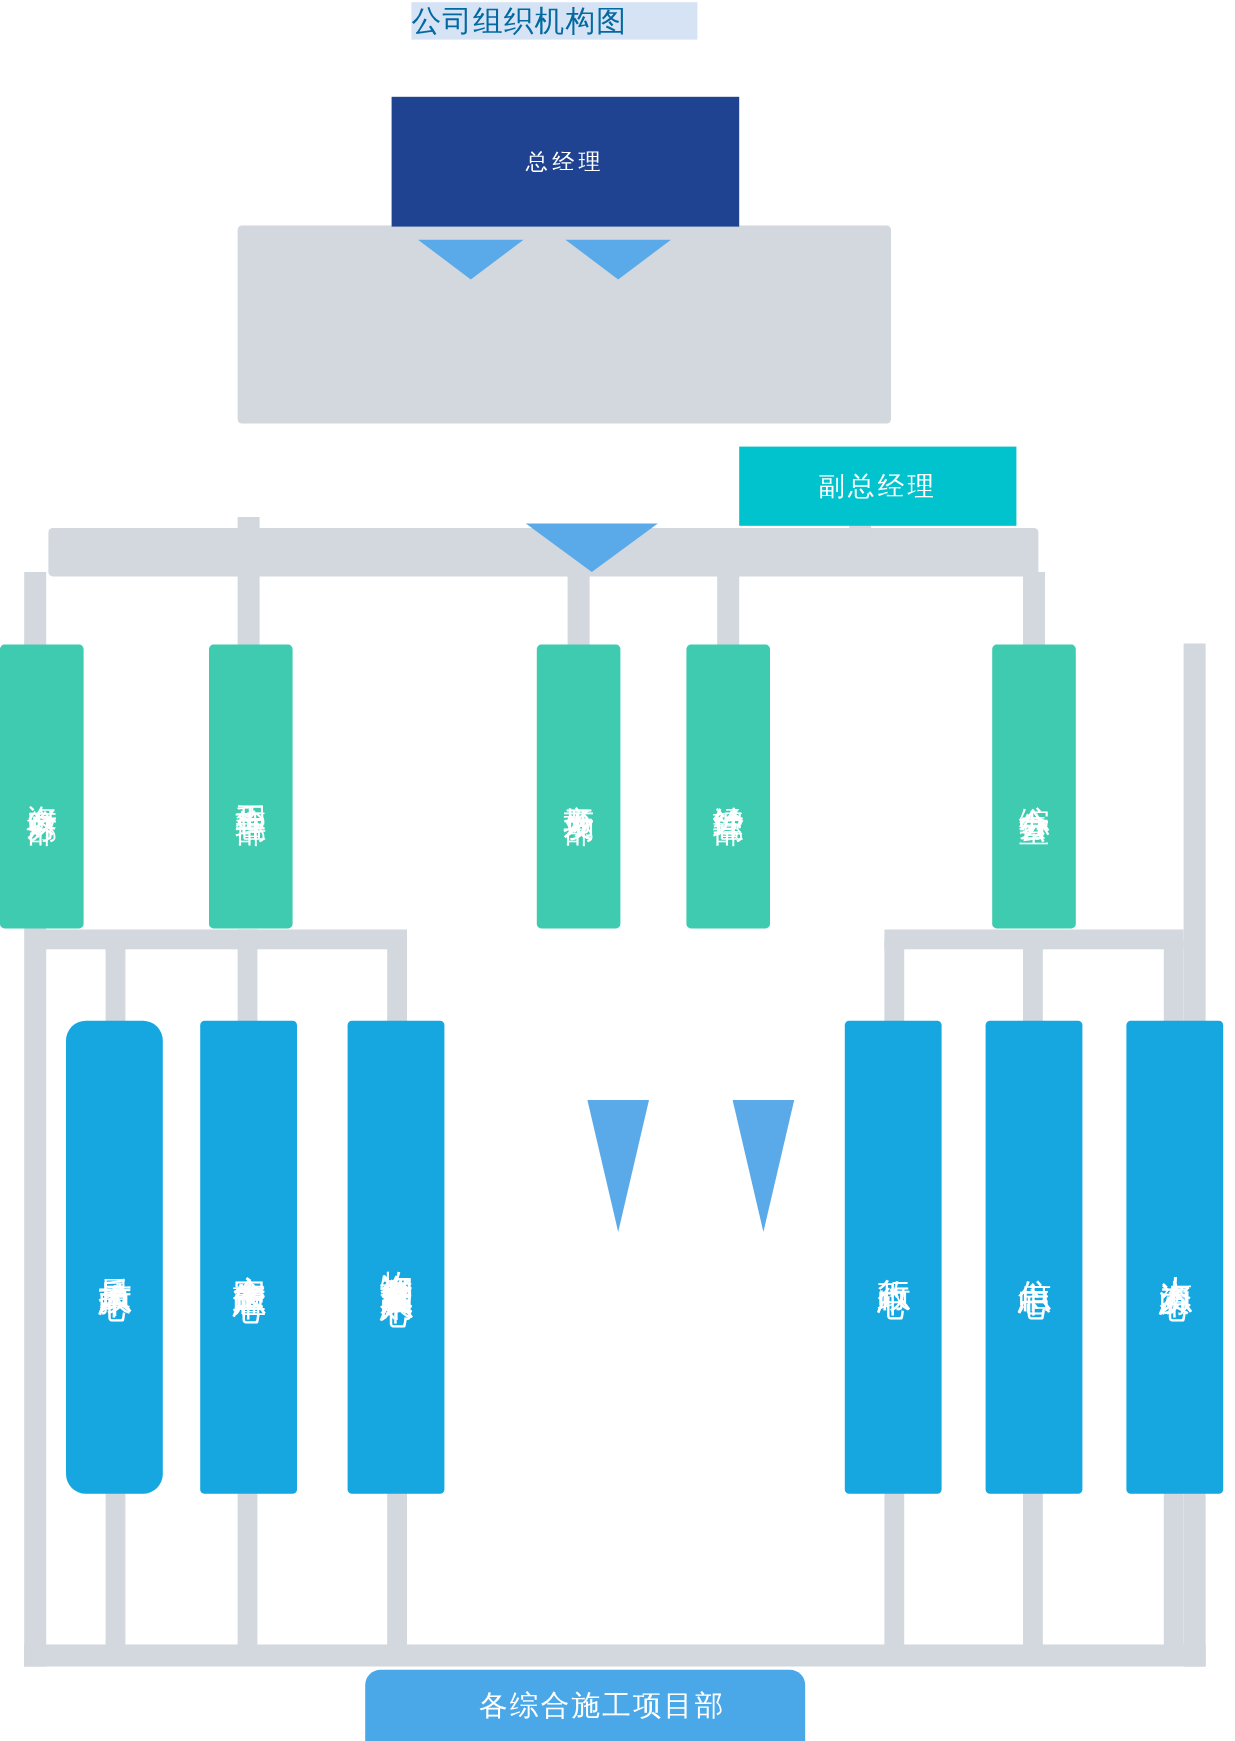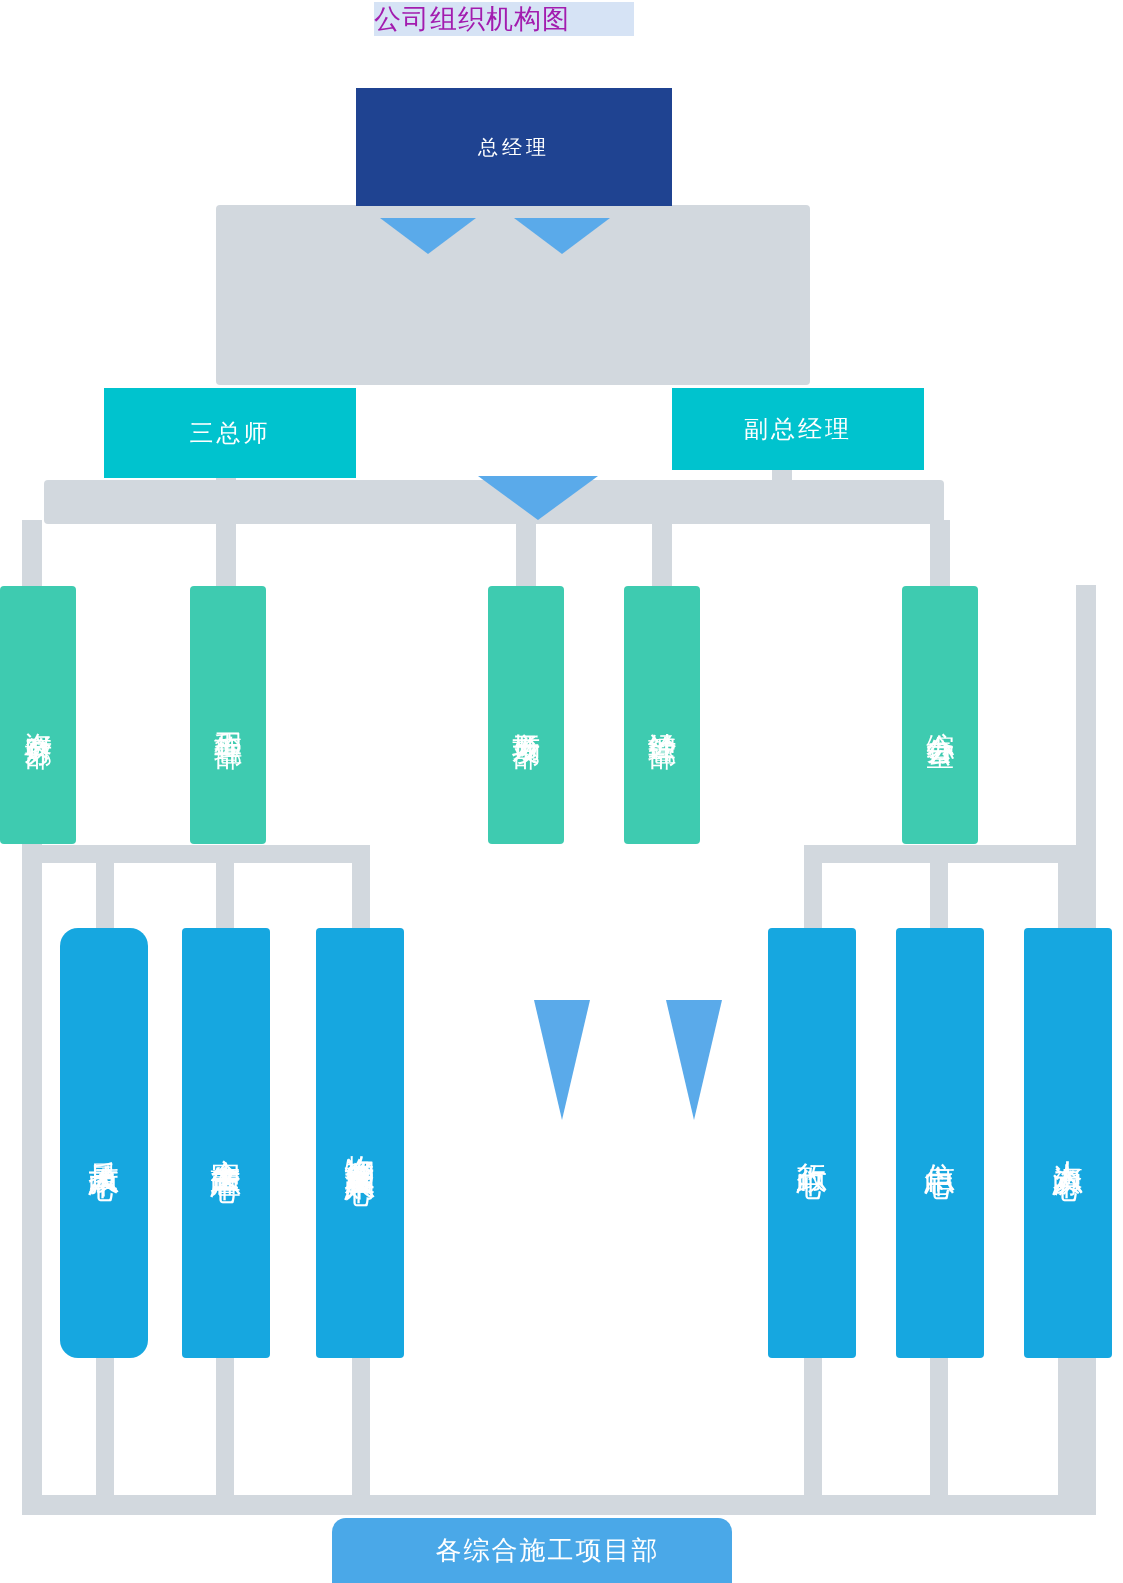--- a/index.html
+++ b/index.html
@@ -1,20 +1,20 @@
 <!DOCTYPE html>
 <html><head>
 <meta charset="utf-8">
 <style>
   html,body{margin:0;padding:0;background:#ffffff;}
   body{width:1123px;height:1583px;position:relative;font-family:"Liberation Sans","DejaVu Sans",sans-serif;overflow:hidden;}
   #stage{position:absolute;left:0;top:0;width:1123px;height:1583px;}
   .node{position:absolute;box-sizing:border-box;display:flex;align-items:center;justify-content:center;color:#ffffff;text-align:center;}
   .v-node{writing-mode:vertical-rl;text-orientation:upright;letter-spacing:2px;line-height:1.05;}
-  .title{position:absolute;left:374px;top:2px;width:260px;height:34px;color:#a21caf;background:#d6e3f5;font-size:27px;line-height:34px;text-align:left;letter-spacing:1px;}
+  .title{position:absolute;left:374px;top:2px;width:260px;height:34px;color:#0369a1;background:#d6e3f5;font-size:27px;line-height:34px;text-align:left;letter-spacing:1px;}
   .conn{position:absolute;background:#d2d8de;}
   .arrow{position:absolute;width:0;height:0;border-left:60px solid transparent;border-right:60px solid transparent;border-top:44px solid #5aaaea;}
   .arrow-sm{position:absolute;width:0;height:0;border-left:48px solid transparent;border-right:48px solid transparent;border-top:36px solid #5aaaea;}
   .arrow-tall{position:absolute;width:0;height:0;border-left:28px solid transparent;border-right:28px solid transparent;border-top:120px solid #5aaaea;}
 </style>
 </head>
 <body>
 
 <div id="stage">
 
@@ -56,24 +56,21 @@
   <div class="arrow-sm" style="left:380px;top:218px;"></div>
   <div class="arrow-sm" style="left:514px;top:218px;"></div>
   <div class="arrow" style="left:478px;top:476px;"></div>
   <div class="arrow-tall" style="left:534px;top:1000px;"></div>
   <div class="arrow-tall" style="left:666px;top:1000px;"></div>
 
   <div class="node" style="left:356px;top:88px;width:316px;height:118px;background:#1f4391;font-size:20px;letter-spacing:4px;">
     <span>总经理</span>
   </div>
 
-  <div class="node" style="left:104px;top:388px;width:252px;height:90px;background:#00c3ce;font-size:24px;letter-spacing:3px;">
-    <span>三总师</span>
-  </div>
-  <div class="node" style="left:672px;top:388px;width:252px;height:82px;background:#00c3ce;font-size:24px;letter-spacing:3px;">
+  <div class="node" style="left:672px;top:406px;width:252px;height:72px;background:#00c3ce;font-size:24px;letter-spacing:3px;">
     <span>副总经理</span>
   </div>
 
   <div class="node v-node" style="left:0px;top:586px;width:76px;height:258px;background:#3ecbb0;font-size:28px;border-radius:4px;">
     <span>资产财务部</span>
   </div>
   <div class="node v-node" style="left:190px;top:586px;width:76px;height:258px;background:#3ecbb0;font-size:28px;border-radius:4px;">
     <span>工程管理部</span>
   </div>
   <div class="node v-node" style="left:488px;top:586px;width:76px;height:258px;background:#3ecbb0;font-size:28px;border-radius:4px;">

